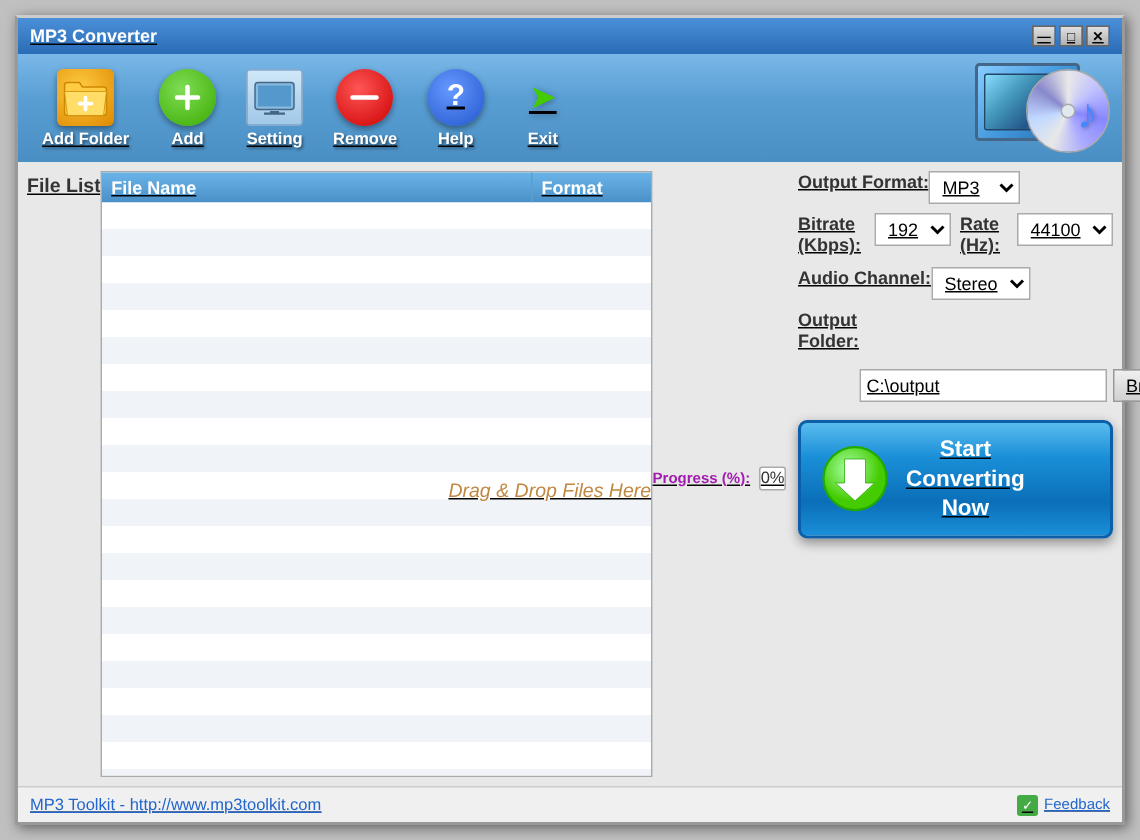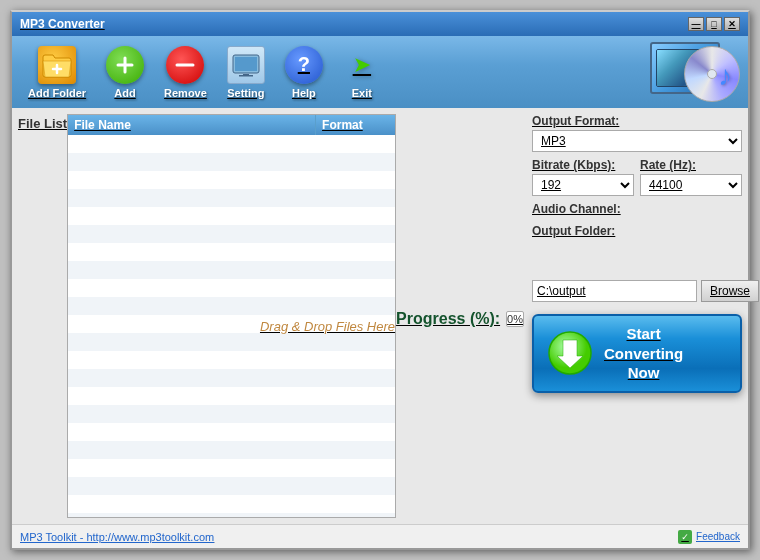--- a/index.html
+++ b/index.html
@@ -246,22 +246,22 @@
     }
 
     .progress-row {
       display: flex;
       align-items: center;
       margin-top: 6px;
       gap: 6px;
     }
 
     .progress-label {
-      font-size: 16px;
-      color: #14532d;
+      font-size: 10px;
+      color: #a21caf;
       white-space: nowrap;
       font-weight: bold;
     }
 
     .progress-bar-outer {
       flex: 1;
       height: 16px;
       background: white;
       border: 1px solid #aaa;
       border-radius: 2px;
@@ -296,21 +296,20 @@
 
     .form-label {
       font-size: 12px;
       color: #333;
       font-weight: bold;
       margin-bottom: 2px;
     }
 
     .form-group {
       display: flex;
-      flex-direction: column;
     }
 
     select {
       font-size: 12px;
       padding: 2px 4px;
       border: 1px solid #aaa;
       background: white;
       height: 22px;
       cursor: pointer;
     }
@@ -455,38 +454,38 @@
       <div class="toolbar-icon icon-add">
         <svg width="22" height="22" viewBox="0 0 22 22">
           <line x1="11" y1="4" x2="11" y2="18" stroke="white" stroke-width="3" stroke-linecap="round"></line>
           <line x1="4" y1="11" x2="18" y2="11" stroke="white" stroke-width="3" stroke-linecap="round"></line>
         </svg>
       </div>
       <span class="toolbar-label">Add</span>
     </div>
 
     <div class="toolbar-btn">
-      <div class="toolbar-icon icon-remove" style="display:flex;align-items:center;justify-content:center;">
-        <svg width="20" height="4" viewBox="0 0 20 4">
-          <line x1="2" y1="2" x2="18" y2="2" stroke="white" stroke-width="3" stroke-linecap="round"></line>
-        </svg>
-      </div>
-      <span class="toolbar-label">Remove</span>
-    </div>
-
-    <div class="toolbar-btn">
       <div class="toolbar-icon icon-setting" style="display:flex;align-items:center;justify-content:center;">
         <svg width="30" height="24" viewBox="0 0 30 24">
           <rect x="2" y="2" width="26" height="18" rx="2" fill="#88bbdd" stroke="#446688" stroke-width="1"></rect>
           <rect x="4" y="4" width="22" height="14" fill="#5599cc"></rect>
           <rect x="12" y="21" width="6" height="2" fill="#446688"></rect>
           <rect x="8" y="22" width="14" height="1.5" fill="#446688"></rect>
         </svg>
       </div>
       <span class="toolbar-label">Setting</span>
+    </div>
+
+    <div class="toolbar-btn">
+      <div class="toolbar-icon icon-remove" style="display:flex;align-items:center;justify-content:center;">
+        <svg width="20" height="4" viewBox="0 0 20 4">
+          <line x1="2" y1="2" x2="18" y2="2" stroke="white" stroke-width="3" stroke-linecap="round"></line>
+        </svg>
+      </div>
+      <span class="toolbar-label">Remove</span>
     </div>
 
     <div class="toolbar-btn">
       <div class="toolbar-icon icon-help" style="display:flex;align-items:center;justify-content:center; color:white; font-size:20px; font-weight:bold;">?</div>
       <span class="toolbar-label">Help</span>
     </div>
 
     <div class="toolbar-btn">
       <div class="toolbar-icon icon-exit" style="display:flex;align-items:center;justify-content:center;">
         <span class="exit-arrow">➤</span>
@@ -562,20 +561,24 @@
           <select>
             <option>22050</option>
             <option selected="">44100</option>
             <option>48000</option>
           </select>
         </div>
       </div>
 
       <div class="form-group">
         <div class="form-label">Audio Channel:</div>
+        <select>
+          <option selected="">Stereo</option>
+          <option>Mono</option>
+        </select>
       </div>
 
       <div class="form-group">
         <div class="form-label">Output Folder:</div>
         <div class="output-folder-row">
           <input type="text" class="folder-input" value="C:\output" style="">
           <button class="browse-btn">Browse</button>
         </div>
       </div>
 

